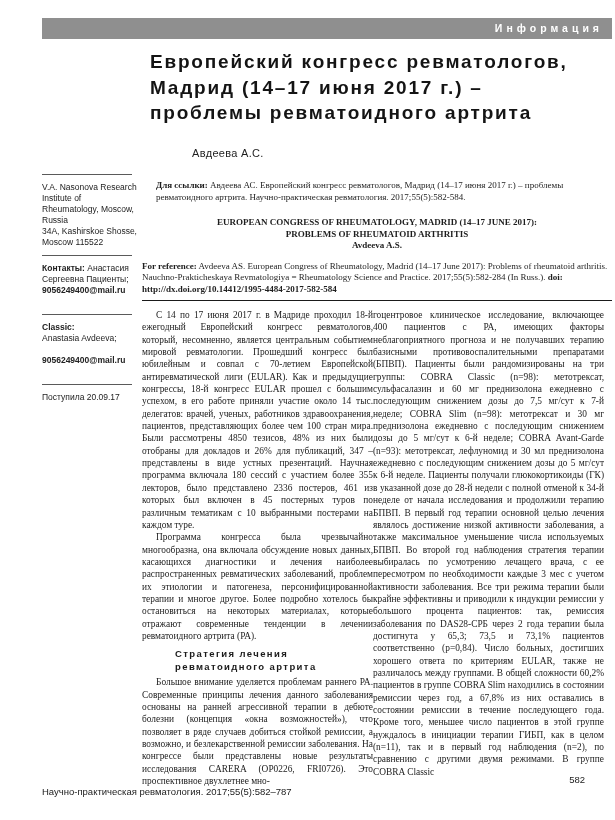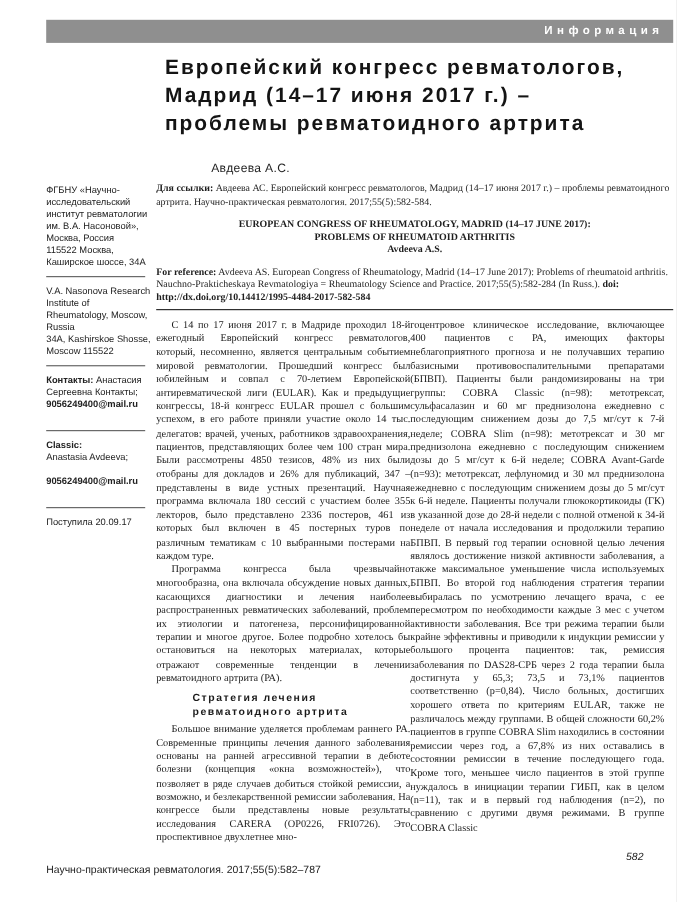--- a/index.html
+++ b/index.html
@@ -49,57 +49,55 @@
   .col { width:231px; }
   .col p { margin:0; text-indent:14px; }
   .col p.no-indent { text-indent:0; }
   .section-heading {
     font-family:"Liberation Sans",sans-serif; font-weight:bold; font-size:9.5px;
     line-height:12.5px; letter-spacing:1.4px; margin:6px 0 3px 33px;
     white-space:pre-line; text-align:left;
   }
   
   .footer-line { position:absolute; left:42px; top:786px; font-family:"Liberation Sans",sans-serif; font-size:9.5px; color:#222; }
-  .page-number { position:absolute; right:30px; top:774px; font-family:"Liberation Sans",sans-serif; font-size:9.5px; color:#222;font-style:italic; }
+  .page-number { position:absolute; right:30px; top:774px; font-family:"Liberation Sans",sans-serif; font-size:9.5px; color:#222; }
 </style>
 </head>
 <body>
 
 <div class="page">
 
   <div class="rubric-bar">
     <span class="rubric-label">Информация</span>
   </div>
 
   <div class="title">Европейский конгресс ревматологов,
 Мадрид (14–17 июня 2017 г.) –
 проблемы ревматоидного артрита</div>
   <div class="author">Авдеева А.С.</div>
 
   <div class="sidebar">
-    <div class="block">ФГБНУ «Научно-исследовательский институт ревматологии им. В.А. Насоновой», Москва, Россия
-115522 Москва, Каширское шоссе, 34А</div>
     <hr class="rule">
     <div class="block">V.A. Nasonova Research Institute of Rheumatology, Moscow, Russia
 34A, Kashirskoe Shosse, Moscow 115522</div>
     <hr class="rule">
-    <div class="block"><span class="b">Контакты:</span><span> Анастасия Сергеевна Контакты;</span>
+    <div class="block"><span class="b">Контакты:</span><span> Анастасия Сергеевна Пациенты;</span>
       <div class="b">9056249400@mail.ru</div>
     </div>
     <hr class="rule">
     <div class="block"><span class="b">Classic:</span>
       <div>Anastasia Avdeeva;</div>
       <div class="b">9056249400@mail.ru</div>
     </div>
     <hr class="rule">
     <div class="block">Поступила 20.09.17</div>
   </div>
 
   <div class="content">
-    <p class="ref-ru" style="margin:0"><span class="b">Для ссылки:</span><span> Авдеева АС. Европейский конгресс ревматологов, Мадрид (14–17 июня 2017 г.) – проблемы ревматоидного артрита. Научно-практическая ревматология. 2017;55(5):582-584.</span></p>
+    <p class="ref-ru" style="margin:14px"><span class="b">Для ссылки:</span><span> Авдеева АС. Европейский конгресс ревматологов, Мадрид (14–17 июня 2017 г.) – проблемы ревматоидного артрита. Научно-практическая ревматология. 2017;55(5):582-584.</span></p>
 
     <div class="ref-en">EUROPEAN CONGRESS OF RHEUMATOLOGY, MADRID (14–17 JUNE 2017):
 PROBLEMS OF RHEUMATOID ARTHRITIS</div>
     <div class="ref-en-author">Avdeeva A.S.</div>
 
     <p class="ref-for" style="margin-bottom:0"><span class="b">For reference:</span><span> Avdeeva AS. European Congress of Rheumatology, Madrid (14–17 June 2017): Problems of rheumatoid arthritis. Nauchno-Prakticheskaya Revmatologiya = Rheumatology Science and Practice. 2017;55(5):582-284 (In Russ.).</span>
       <span class="doi">doi: http://dx.doi.org/10.14412/1995-4484-2017-582-584</span></p>
 
     <hr class="thick-rule">
 

